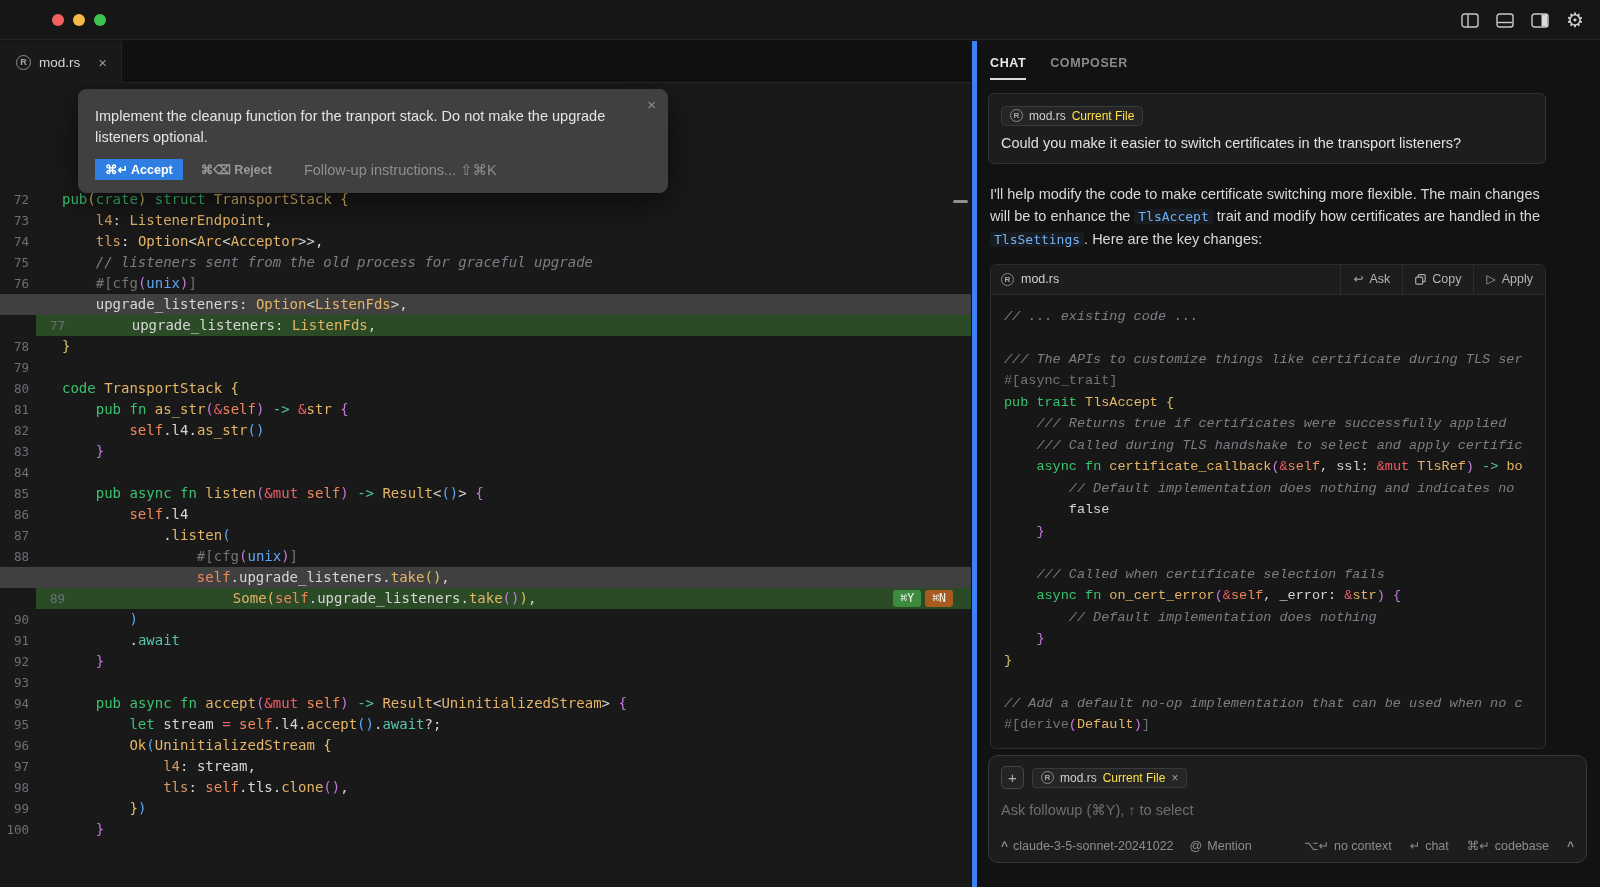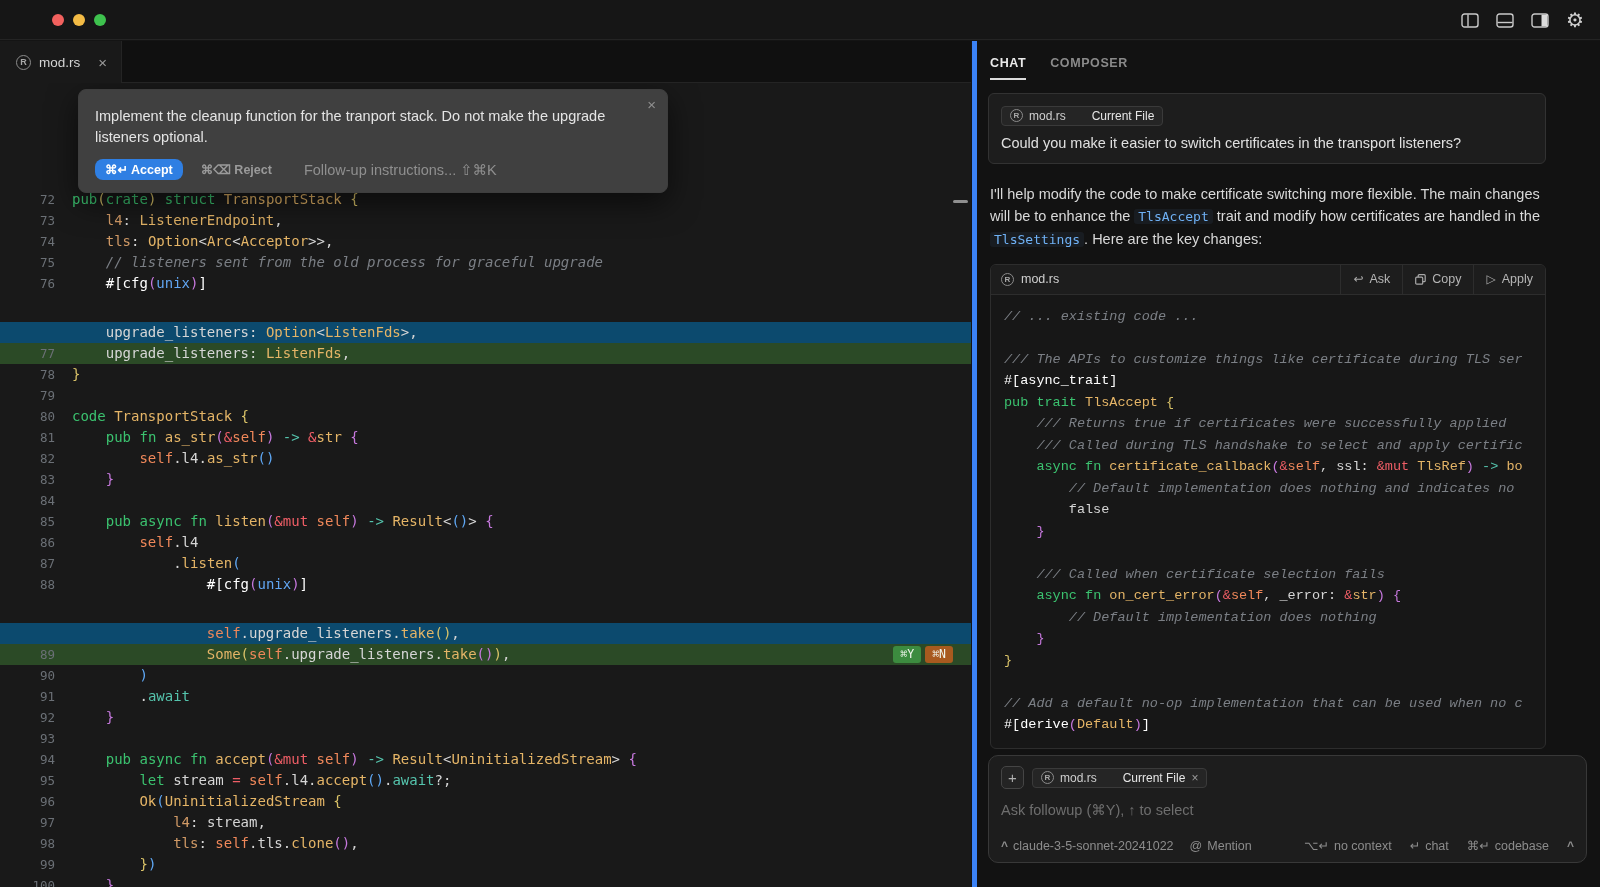--- a/index.html
+++ b/index.html
@@ -20,53 +20,53 @@
   .tabstrip { position:absolute; top:0; left:0; right:0; height:42px; background:#101010; border-bottom:1px solid #242424; display:flex; }
   .tab { height:42px; margin-bottom:-1px; padding:0 14px 0 16px; display:flex; align-items:center; gap:8px;
          background:#191919; border-right:1px solid #242424; font-size:13.5px; color:#d4d4d4; }
   .tab .close { color:#9a9a9a; font-size:15px; margin-left:10px; }
   .rust-ic { width:15px; height:15px; border:1.4px solid #8b8b8b; border-radius:50%; color:#a8a8a8;
              font-size:9px; font-weight:bold; display:flex; align-items:center; justify-content:center; }
   .editor-body { position:absolute; top:42px; left:0; right:0; bottom:0; overflow:hidden; }
   
   .code-lines { position:absolute; top:106px; left:0; right:0; }
   .crow { height:21px; display:flex; font-family:"DejaVu Sans Mono", monospace; font-size:14px; line-height:21px; white-space:pre; position:relative; }
-  .gut { width:72px; flex:none; text-align:right; padding-right:17px; color:#6b7076; font-size:12.5px; }
+  .gut { width:62px; flex:none; text-align:right; padding-right:33px; color:#6b7076; font-size:12.5px; }
   .ct { flex:1; overflow:hidden; }
-  .crow.del { background:#0c4a6e;margin-top:28px; }
-  .crow.add { background:#2b4a26; }
+  .crow.del { background:#404040; }
+  .crow.add { background:#2b4a26;margin-left:36px; }
   .badges { position:absolute; right:18px; top:2px; display:flex; gap:4px; }
   .badge { font-family:"DejaVu Sans Mono", monospace; font-size:11.5px; line-height:17px; padding:0 7px; border-radius:3px; color:#f2f7ee; }
   .badge.y { background:#3c8b3f; }
   .badge.n { background:#a85a1f; }
   
   .tk-kw { color:#3bc26f; } .tk-ty { color:#e5b567; } .tk-fd { color:#d19a66;margin-top:20px; }
   .tk-sf { color:#f0885a; } .tk-rd { color:#ef5e66; } .tk-ar { color:#55c4ad; }
   .tk-b1 { color:#d9c268; } .tk-b2 { color:#c678dd; } .tk-b3 { color:#5fa8f5; }
-  .tk-cm { color:#7b7f85; font-style:italic; } .tk-bl { color:#61a5f1; } .tk-at { color:#ffffff; }
+  .tk-cm { color:#7b7f85; font-style:italic; } .tk-bl { color:#61a5f1; } .tk-at { color:#737373; }
   .tk-df { color:#d6d6d6; }
   
   .popup { position:absolute; left:78px; top:6px; width:590px; background:#404040; border:1px solid #3e3e3e;
            border-radius:8px; padding:16px 18px 12px 16px; box-shadow:0 10px 30px rgba(0,0,0,.55); z-index:5; }
   .popup-text { font-size:14.5px; line-height:21px; color:#e4e4e4; padding-right:14px; }
   .popup-close { position:absolute; top:6px; right:11px; color:#8f8f8f; font-size:15px; }
   .popup-row { display:flex; align-items:center; gap:18px; margin-top:11px; }
-  .accept-btn { background:#2f7fe3; color:#fff; border-radius:8px; padding:3px 10px; font-size:12.5px; font-weight:bold; }
+  .accept-btn { background:#2f7fe3; color:#fff; border-radius:0; padding:3px 10px; font-size:12.5px; font-weight:bold; }
   .reject-btn { color:#9a9a9a; font-size:12.5px; font-weight:bold; }
   .followup { color:#8f8f8f; font-size:14.5px; margin-left:14px; }
   .mini-dash { position:absolute; right:3px; top:117px; width:15px; height:3px; background:#8f8f8f; border-radius:2px; }
   
   .right-panel { position:absolute; top:41px; left:972px; right:0; bottom:0; background:#121212; border-left:5px solid #3b82f6; }
   .chat-tabs { display:flex; gap:24px; padding:15px 0 0 13px; }
   .chat-tab { font-size:12.5px; font-weight:bold; letter-spacing:.6px; color:#8a8a8a; padding-bottom:8px; }
   .chat-tab.active { color:#eaeaea; border-bottom:2px solid #dcdcdc; }
   .user-card { margin:13px 54px 0 11px; background:#1d1d1d; border:1px solid #323232; border-radius:6px; padding:10px 12px 12px; }
   .chip { display:inline-flex; align-items:center; gap:6px; background:#252525; border:1px solid #3a3a3a;
           border-radius:4px; padding:2px 8px; font-size:12px; color:#cfcfcf; }
-  .chip .sub { color:#e5e5e5;margin-left:20px; } .chip .x { color:#9a9a9a; }
+  .chip .sub { color:#fde047; } .chip .x { color:#9a9a9a; }
   .user-text { margin-top:9px; font-size:14.5px; color:#e0e0e0; }
   .assistant { margin:19px 54px 0 13px; font-size:14.5px; line-height:22px; color:#d9d9d9; }
   .inline-code { font-family:"DejaVu Sans Mono", monospace; font-size:13px; color:#6fb1f5;
                  background:rgba(110,170,245,.07); padding:0 4px; border-radius:3px; }
   .code-block { margin:13px 54px 0 13px; border:1px solid #2d2d2d; border-radius:6px; overflow:hidden; background:#171717; }
   .cb-header { height:30px; display:flex; align-items:center; background:#1d1d1d; border-bottom:1px solid #2d2d2d; padding-left:10px; }
   .cb-file { display:flex; align-items:center; gap:7px; font-size:12.5px; color:#d0d0d0; flex:1; }
   .cb-btn { display:flex; align-items:center; gap:6px; font-size:12.5px; color:#b5b5b5; padding:0 12px; height:30px; border-left:1px solid #2d2d2d; }
   .cb-btn .ic { font-size:12px; color:#a8a8a8; }
   .cb-body { padding:11px 0 12px 13px; }

